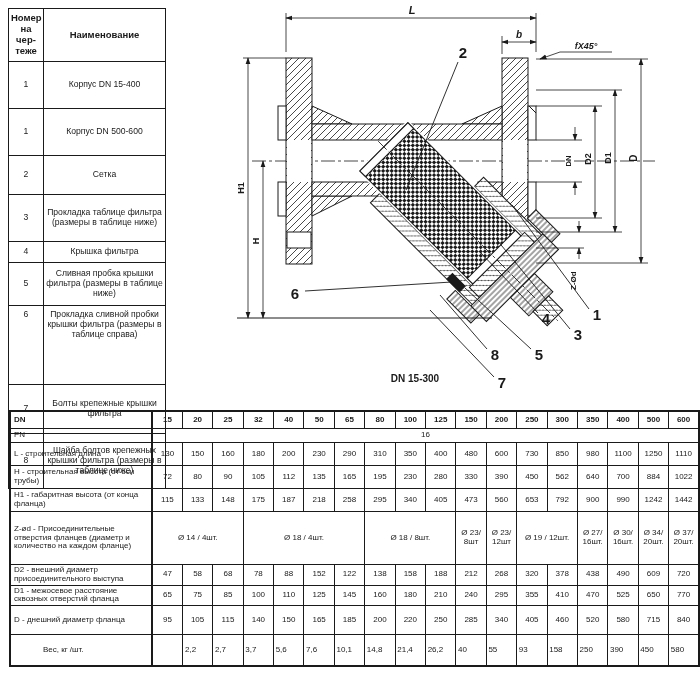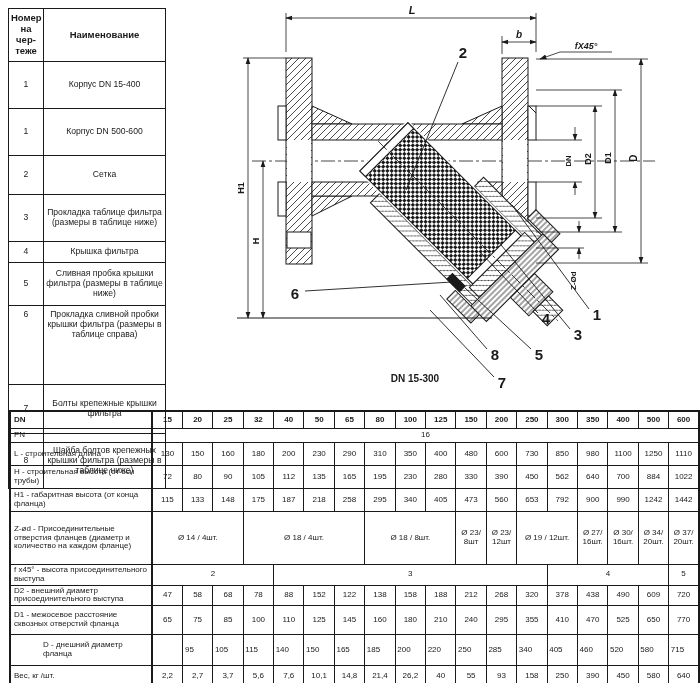--- a/index.html
+++ b/index.html
@@ -357,27 +357,20 @@
           <td colspan="3">Ø 18 / 8шт.</td>
           <td>Ø 23/ 8шт</td>
           <td>Ø 23/ 12шт</td>
           <td colspan="2">Ø 19 / 12шт.</td>
           <td>Ø 27/ 16шт.</td>
           <td>Ø 30/ 16шт.</td>
           <td>Ø 34/ 20шт.</td>
           <td>Ø 37/ 20шт.</td>
         </tr>
         <tr>
-          <td class="rowlabel">f x45° - высота присоединительного выступа</td>
-          <td colspan="4">2</td>
-          <td colspan="9">3</td>
-          <td colspan="4">4</td>
-          <td>5</td>
-        </tr>
-        <tr>
           <td class="rowlabel">D2 - внешний диаметр присоединительного выступа</td>
           <td>47</td>
           <td>58</td>
           <td>68</td>
           <td>78</td>
           <td>88</td>
           <td>152</td>
           <td>122</td>
           <td>138</td>
           <td>158</td>

